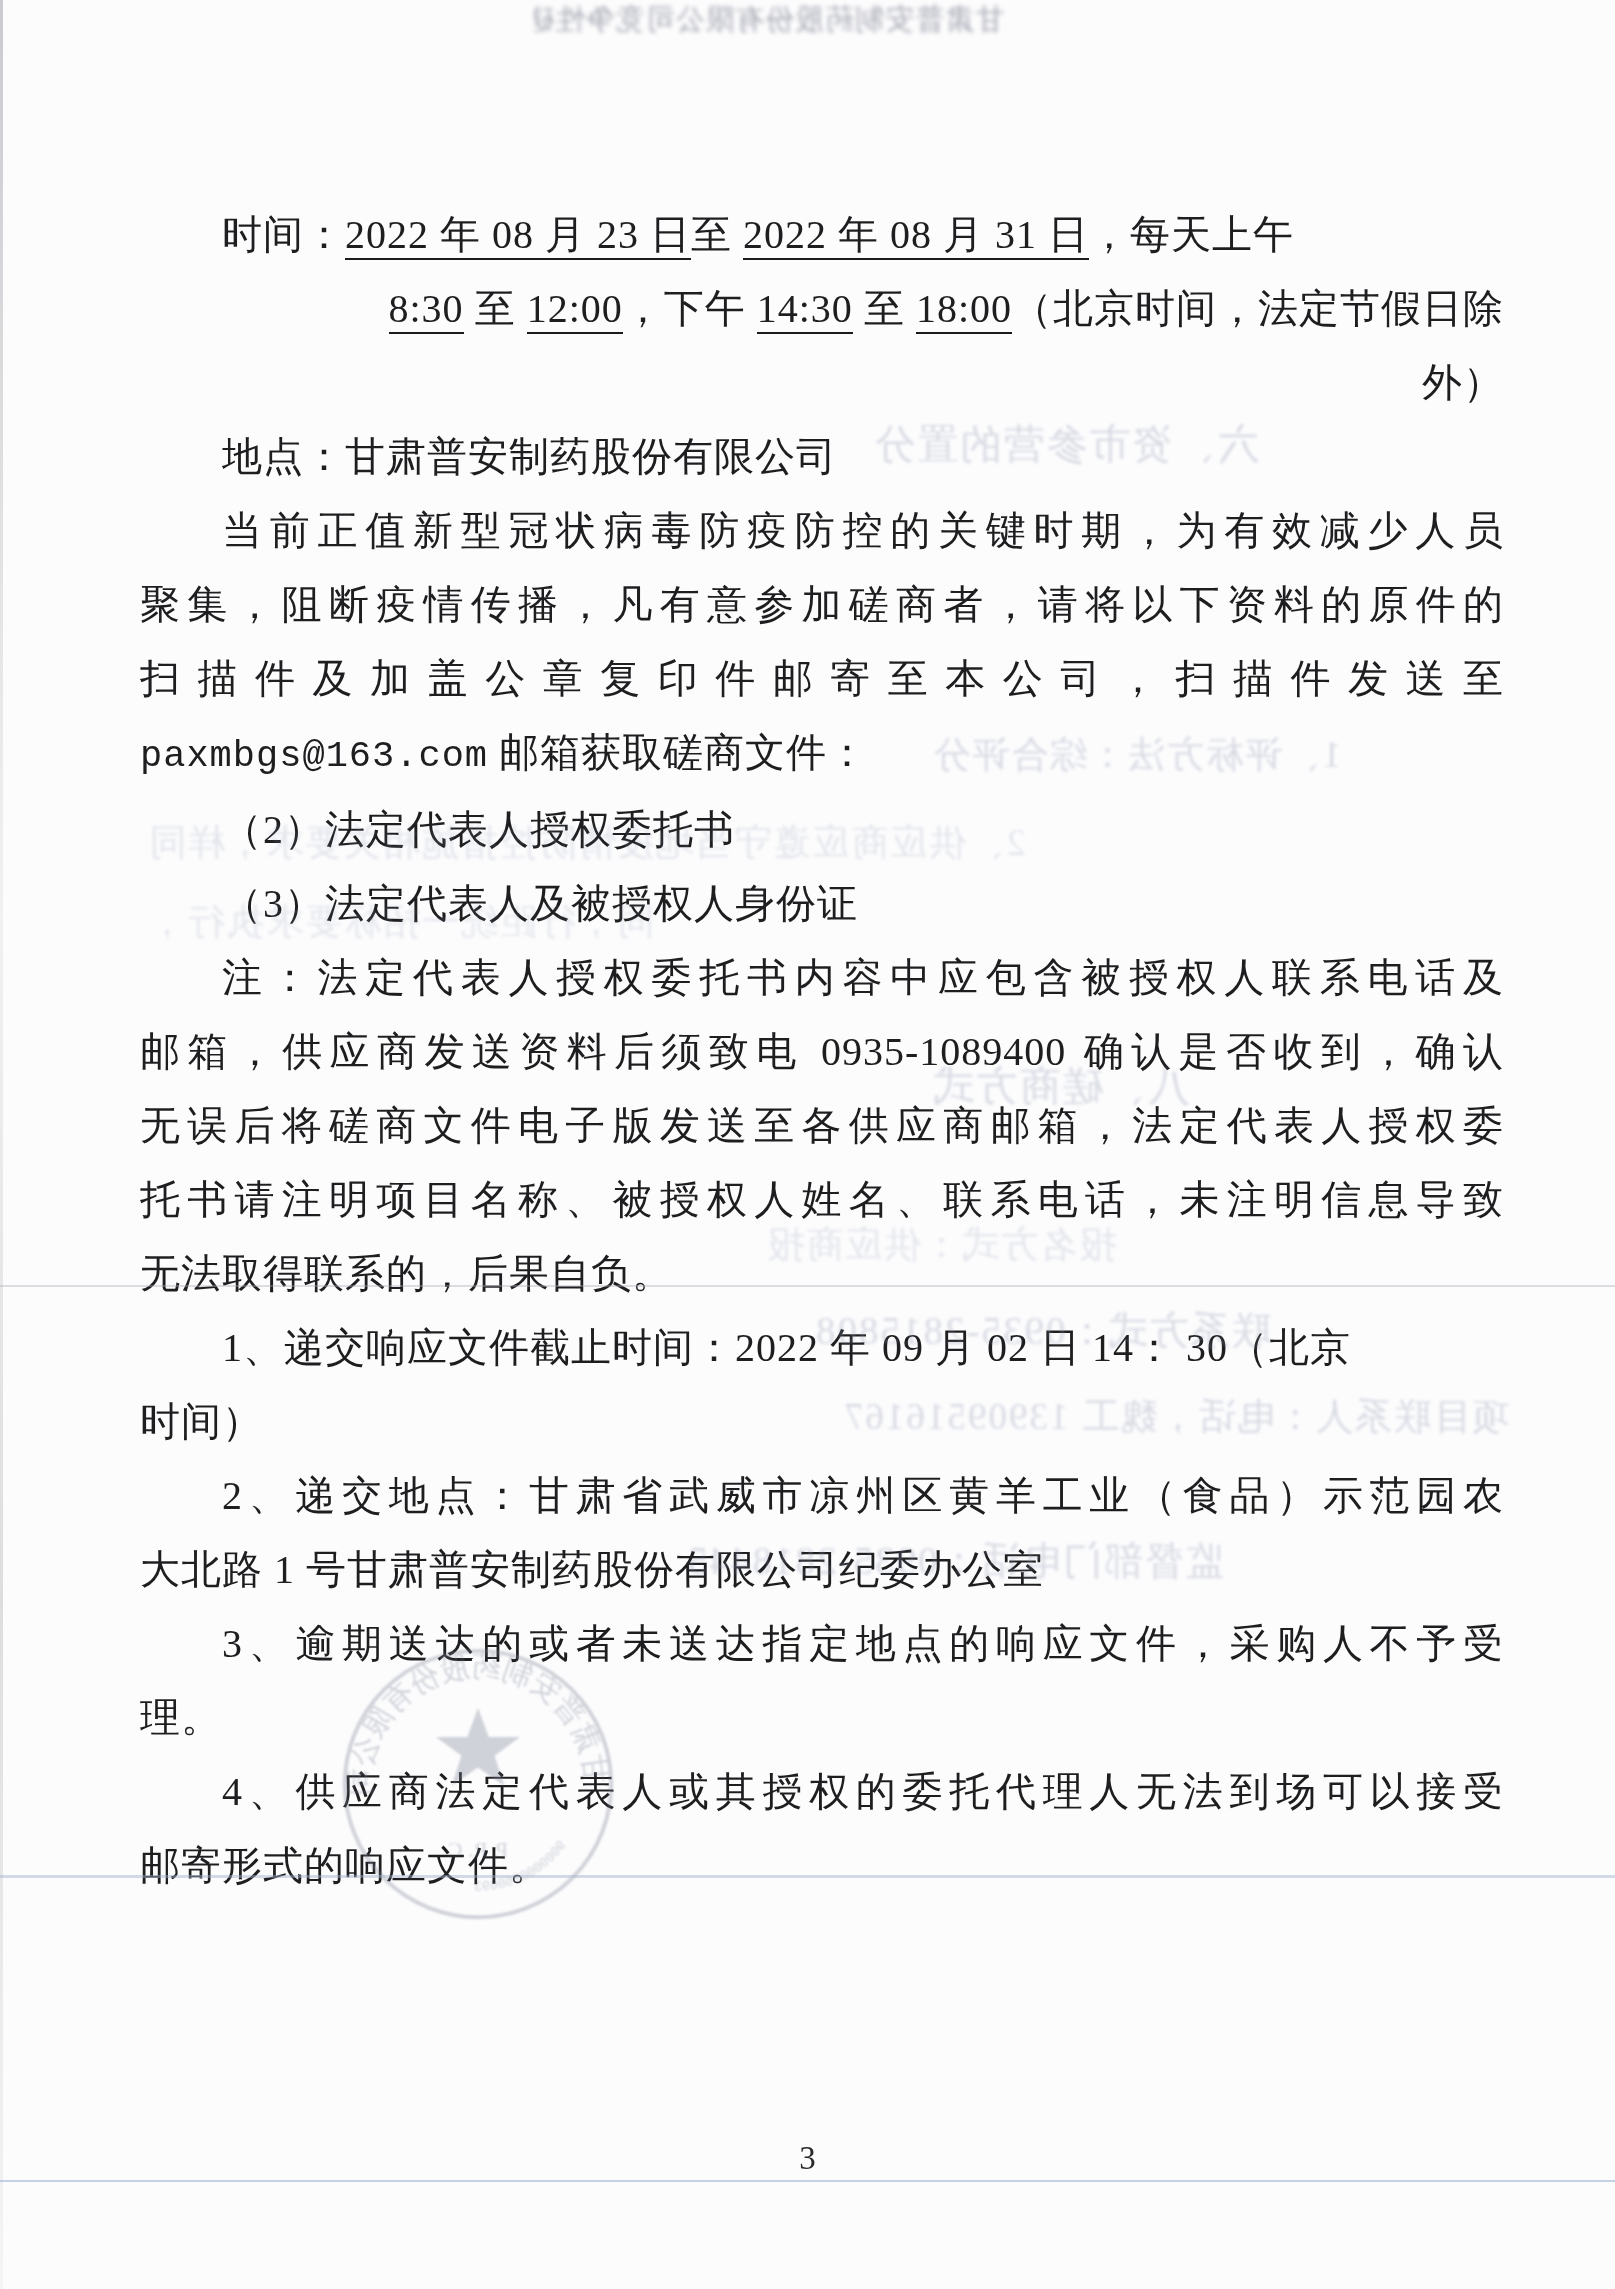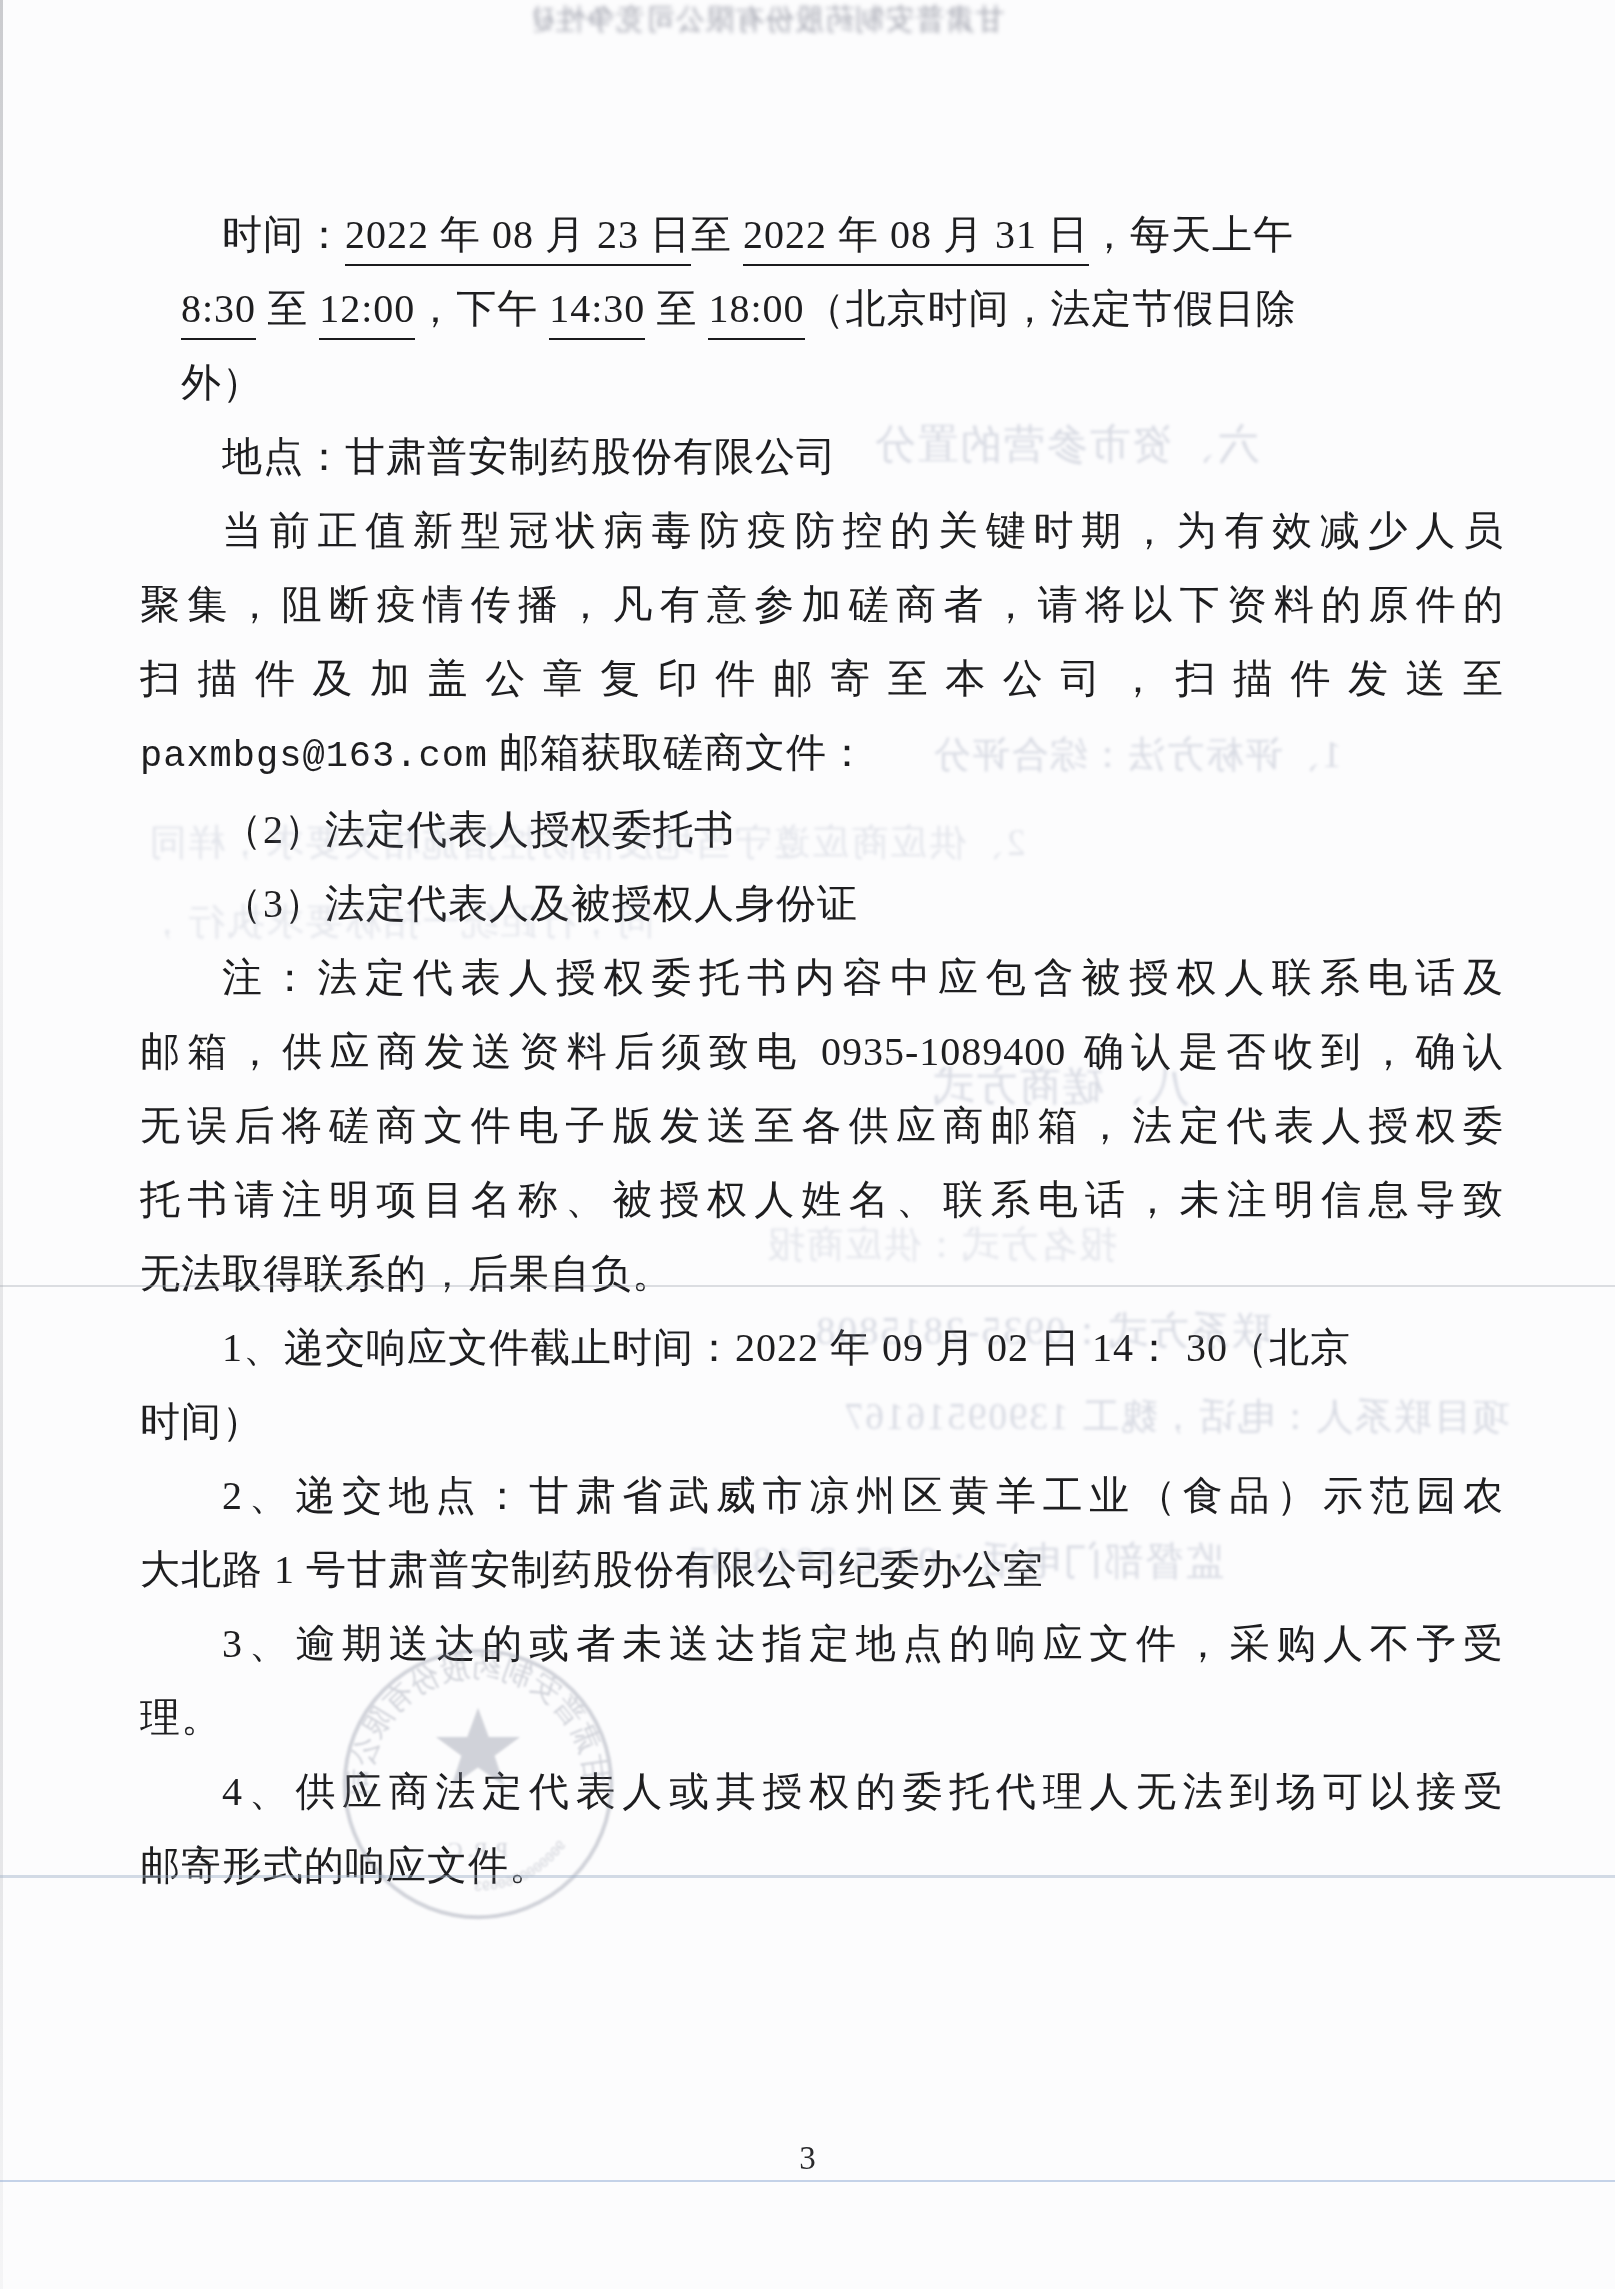--- a/index.html
+++ b/index.html
@@ -15,23 +15,23 @@
     background:linear-gradient(180deg,rgba(110,112,120,.35),rgba(110,112,120,.08) 40%,rgba(110,112,120,.22) 70%,rgba(110,112,120,.05));}
   
   .content{
     position:absolute;left:140px;top:198px;width:1364px;
     font-size:40px;line-height:74px;letter-spacing:1px;
     text-align:left;
   }
   .line{white-space:nowrap;}
   .line.justify{white-space:normal;text-align:justify;text-align-last:justify;}
   .indent{padding-left:82px;}
-  .pad-sm{padding-left:41px;}
+  .pad-sm{padding-left:41px;text-align:right;}
   .bold{font-weight:bold;}
-  .u{border-bottom:2.9px solid #1b1b1d;padding-bottom:7px;}
+  .u{border-bottom:2.9px solid #1b1b1d;padding-bottom:1px;}
   .mono{font-family:"Liberation Mono","DejaVu Sans Mono",monospace;font-size:37px;}
   
   .page-number{position:absolute;left:0;top:2140px;width:1615px;text-align:center;
     font-size:33px;color:#2a2a2c;}
   
   .scanline{position:absolute;left:0;width:1615px;height:2px;}
   .scan-1{top:1285px;background:rgba(165,170,180,.38);}
   .scan-2{top:1875px;background:rgba(160,178,200,.45);height:2.9px;}
   .scan-3{top:2180px;background:rgba(140,168,212,.5);}
   

